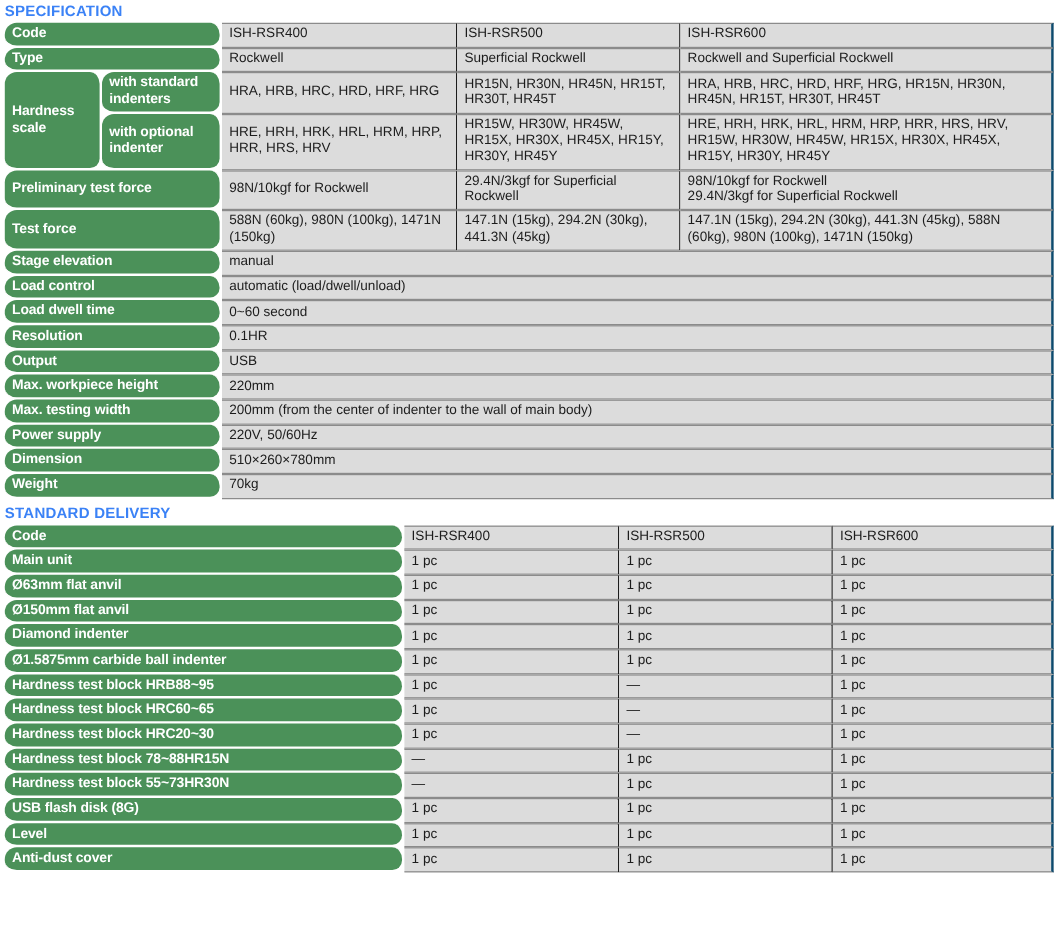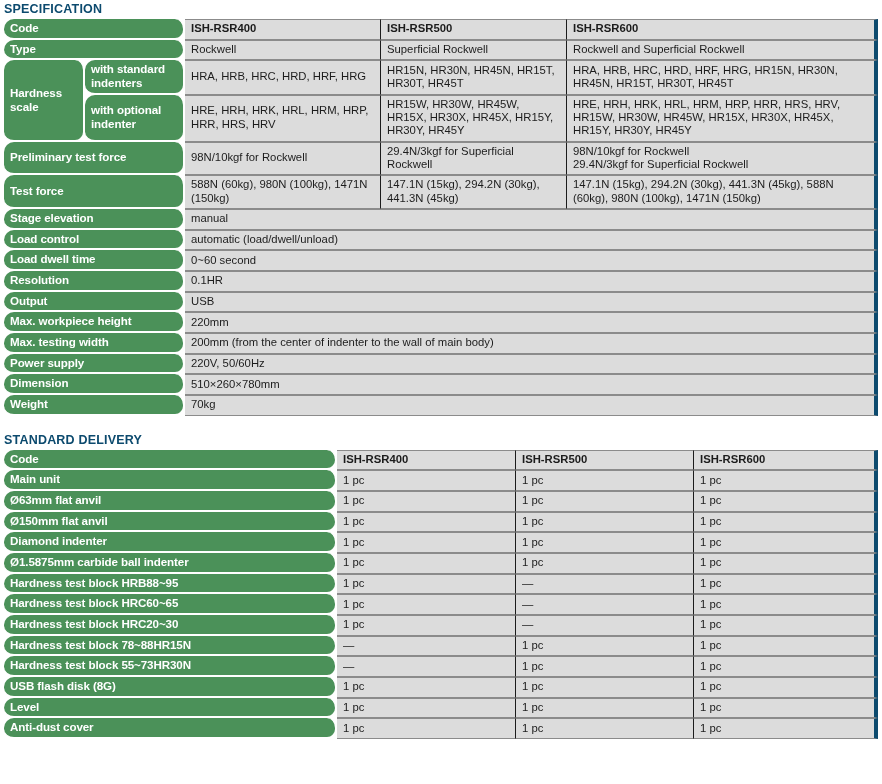--- a/index.html
+++ b/index.html
@@ -12,21 +12,21 @@
   .page {
     width: 882px;
     height: 784px;
     position: relative;
     background: #ffffff;
     overflow: hidden;
   }
   .section-title {
     font-size: 12.5px;
     font-weight: bold;
-    color: #0c4a6e;
+    color: #3b82f6;
     letter-spacing: 0.2px;
     padding: 2px 0 3px 4px;
   }
   table.spec, table.delivery {
     border-collapse: separate;
     border-spacing: 0;
     width: 874px;
     margin-left: 4px;
     table-layout: fixed;
   }
@@ -52,22 +52,22 @@
     border-right: 2px solid #ffffff;
     margin-left: 12px;
   }
   
   td.val {
     background: #dcdcdc;
     border-bottom: 1px solid #8b8b8b;
     border-right: 1px solid #1c1c1c;
     border-top: 1px solid #8b8b8b;
   }
-  td.val.last { border-right: 4px solid #0c4a6e; }
-  td.val.hdr { font-weight: bold; }
+  td.val.last { border-right: 2px solid #0c4a6e; }
+  td.val.hdr { font-weight: normal; }
   .spec tr:first-child td.val { border-top: 1px solid #8b8b8b; }
 </style>
 </head>
 <body>
 
 <div class="page">
 
   <div class="section-title">SPECIFICATION</div>
 
   <table class="spec">
@@ -153,21 +153,21 @@
         <td class="lbl" colspan="2">Dimension</td>
         <td class="val last" colspan="3">510×260×780mm</td>
       </tr>
       <tr>
         <td class="lbl" colspan="2">Weight</td>
         <td class="val last" colspan="3">70kg</td>
       </tr>
     </tbody>
   </table>
 
-  <div class="section-title" style="padding-top:17px">STANDARD DELIVERY</div>
+  <div class="section-title" style="padding-top:5px">STANDARD DELIVERY</div>
 
   <table class="delivery">
     <colgroup>
       <col style="width:333px">
         <col style="width:179px">
         <col style="width:178px">
         <col style="width:184px">
     </colgroup>
     <tbody id="delivery-body">
         <tr>

